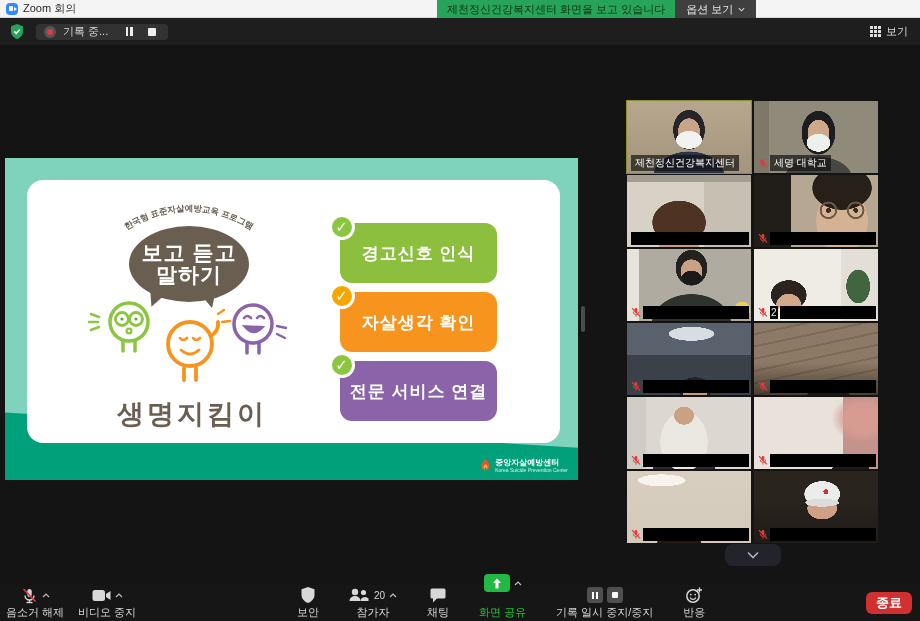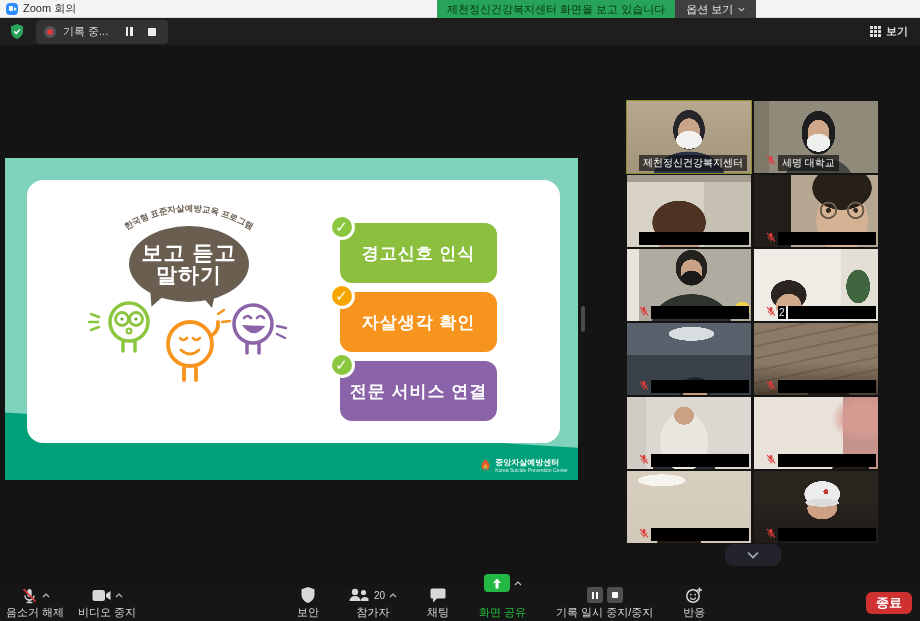--- a/index.html
+++ b/index.html
@@ -23,32 +23,32 @@
   .banner-msg { background:#27a45a; color:#07350f; font-size:11px; display:flex; align-items:center;
     padding:0 10px; white-space:nowrap; }
   .banner-opts { background:#3f3f3f; color:#e8e8e8; font-size:11px; display:flex; align-items:center;
     gap:5px; padding:0 11px; white-space:nowrap; cursor:pointer; }
   .caret-down { width:7px; height:5px; }
 
   
   .topbar { position:absolute; left:0; top:18px; width:920px; height:27px; background:#1e1e1e;
     display:flex; align-items:center; padding:0 8px; z-index:20; }
   .shield-chip { width:18px; height:18px; display:flex; align-items:center; justify-content:center; }
-  .rec-pill { margin-left:10px; height:24px; background:#323232; border-radius:4px;
+  .rec-pill { margin-left:10px; height:16px; background:#323232; border-radius:4px;
     display:flex; align-items:center; padding:0 8px; gap:7px; }
   .rec-dot-outer { width:12px; height:12px; border-radius:50%; background:#555; display:flex;
     align-items:center; justify-content:center; }
   .rec-dot { width:6px; height:6px; border-radius:50%; background:#e03c3c; }
   .rec-text { color:#d8d8d8; font-size:11px; padding-right:6px; }
   .rec-btn { width:16px; height:14px; display:flex; align-items:center; justify-content:center; cursor:pointer; }
   .pause-glyph { display:flex; gap:2px; }
   .pause-glyph i { width:2.5px; height:9px; background:#eee; }
   .stop-glyph { width:8px; height:8px; background:#eee; border-radius:1px; }
   .topbar-right { margin-left:auto; display:flex; align-items:center; gap:5px; color:#dedede;
-    font-size:11px; cursor:pointer; padding-right:4px;font-weight:bold; }
+    font-size:11px; cursor:pointer; padding-right:4px; }
   .grid-icon { width:11px; height:11px; display:grid; grid-template-columns:repeat(3,1fr);
     grid-template-rows:repeat(3,1fr); gap:1px; }
   .grid-icon i { background:#dedede; }
 
   
   .stage { position:absolute; left:0; top:45px; width:920px; height:540px; background:#141414; }
 
   
   .slide { position:absolute; left:5px; top:113px; width:573px; height:322px; background:#7fd3bd; overflow:hidden; }
   .slide::after { content:''; position:absolute; inset:0; background:#00a07a;
@@ -82,21 +82,21 @@
 
   .scroll-handle { position:absolute; left:581px; top:261px; width:4px; height:26px;
     background:#4c4c4c; border-radius:2px; }
 
   
   .pgrid { position:absolute; left:627px; top:56px; display:grid;
     grid-template-columns:124px 124px; grid-auto-rows:72px; column-gap:3px; row-gap:2px; }
   .tile { position:relative; background:#222; overflow:hidden; cursor:pointer; }
   .tile.highlight { box-shadow:0 0 0 2px #d9e24b inset, 0 0 0 1px #8a8f2a; }
   .ph { position:absolute; inset:0; }
-  .namebar { position:absolute; left:12px; bottom:2px; right:2px; display:flex; gap:2px; }
+  .namebar { position:absolute; left:4px; bottom:2px; right:2px; display:flex; align-items:center; gap:2px; }
   .namelabel { background:rgba(15,15,15,.68); color:#fff; font-size:10px; padding:1px 4px;
     white-space:nowrap; display:flex; align-items:center; gap:3px; }
   .censorbar { height:13px; background:#000; flex:1; }
   .partialtxt { color:#eee; font-size:10px; background:#000; padding:0 1px; height:13px; line-height:13px; }
   .micmute { flex:0 0 auto; display:flex; }
 
   
   .p1{background:
     radial-gradient(ellipse 13px 9px at 50% 54%, #f2f2f0 98%, transparent),
     radial-gradient(ellipse 11px 13px at 50% 42%, #c9a488 98%, transparent),
@@ -291,20 +291,21 @@
 
           <g stroke="#8a63a8" fill="none" stroke-width="3.5" stroke-linecap="round">
             <circle cx="168" cy="28" r="19" fill="#fff"></circle>
             <path d="M162,47 v10 M174,47 v10"></path>
             <path d="M159,22 q3,-4 7,0 M172,22 q3,-4 7,0" stroke-width="2.6"></path>
             <path d="M159,30 q9,12 19,1 z" fill="#8a63a8" stroke-width="2"></path>
             <path d="M192,30 l9,2 M192,38 l8,4" stroke-width="2.4"></path>
           </g>
         </svg>
 
+        <div class="gatekeeper-title">생명지킴이</div>
 
         <div class="items-col">
           <div class="slide-item" style="background-color: rgb(139, 191, 61);">
             <span class="check-circle" style="background-color: rgb(139, 198, 63);">✓</span>
             <span>경고신호 인식</span>
           </div>
           <div class="slide-item" style="background-color: rgb(247, 148, 29);">
             <span class="check-circle" style="background-color: rgb(247, 166, 0);">✓</span>
             <span>자살생각 확인</span>
           </div>

